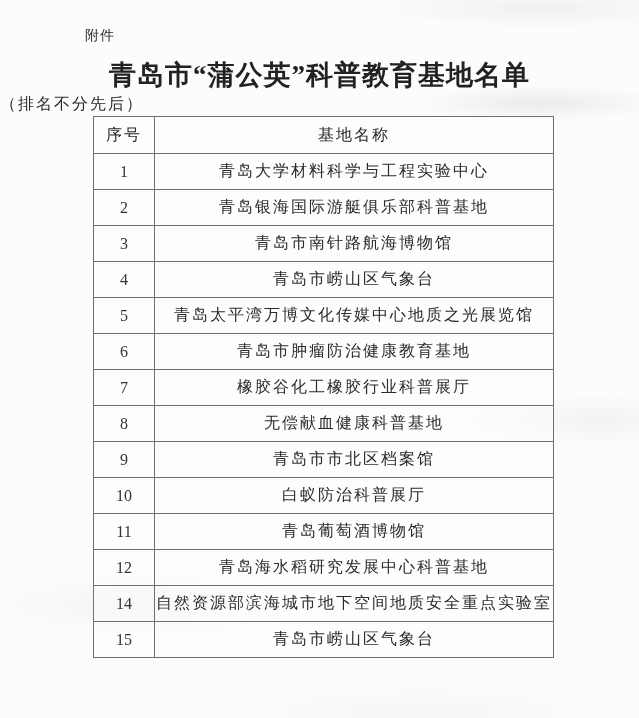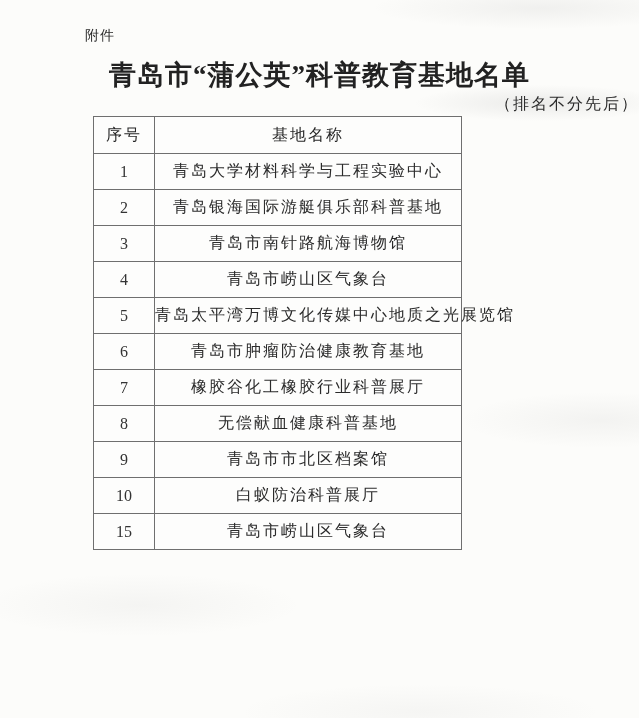--- a/index.html
+++ b/index.html
@@ -27,25 +27,25 @@
     font-size: 14px; letter-spacing: 1px;
   }
   .title {
     position: absolute; left: 0; right: 0; top: 57px;
     margin: 0; text-align: center;
     font-size: 27px; font-weight: bold; letter-spacing: 1px;
     color: #222;
   }
   .subtitle {
     position: absolute; left: 0; right: 0; top: 94px;
-    text-align: right; font-size: 16px; letter-spacing: 2px;
+    text-align: left; font-size: 16px; letter-spacing: 2px;
   }
   table.base-table {
     position: absolute; left: 93px; top: 116px;
-    width: 369px;
+    width: 461px;
     border-collapse: collapse; table-layout: fixed;
     background: rgba(255,255,255,.35);
   }
   .base-table th, .base-table td {
     border: 1px solid var(--line, #6f6f6f);
     text-align: center; vertical-align: middle;
     padding: 0; font-weight: normal;
     font-size: 16px;
     white-space: nowrap; overflow: visible;
   }
@@ -159,23 +159,44 @@
         </tr>
 
         <tr>
           <td class="col-no">10</td>
           <td class="col-name">
             <span>白蚁防治科普展厅</span>
             
           </td>
         </tr>
 
-
-
-
+        <tr>
+          <td class="col-no">11</td>
+          <td class="col-name">
+            <span>青岛葡萄酒博物馆</span>
+            
+          </td>
+        </tr>
+
+        <tr>
+          <td class="col-no">12</td>
+          <td class="col-name">
+            <span>青岛海水稻研究发展中心科普基地</span>
+            
+          </td>
+        </tr>
+
+
+        <tr>
+          <td class="col-no">14</td>
+          <td class="col-name">
+            <span>自然资源部滨海城市地下空间地质安全重点实验室</span>
+            
+          </td>
+        </tr>
 
         <tr>
           <td class="col-no">15</td>
           <td class="col-name">
             <span>青岛市崂山区气象台</span>
             
           </td>
         </tr>
       </tbody>
   </table>

